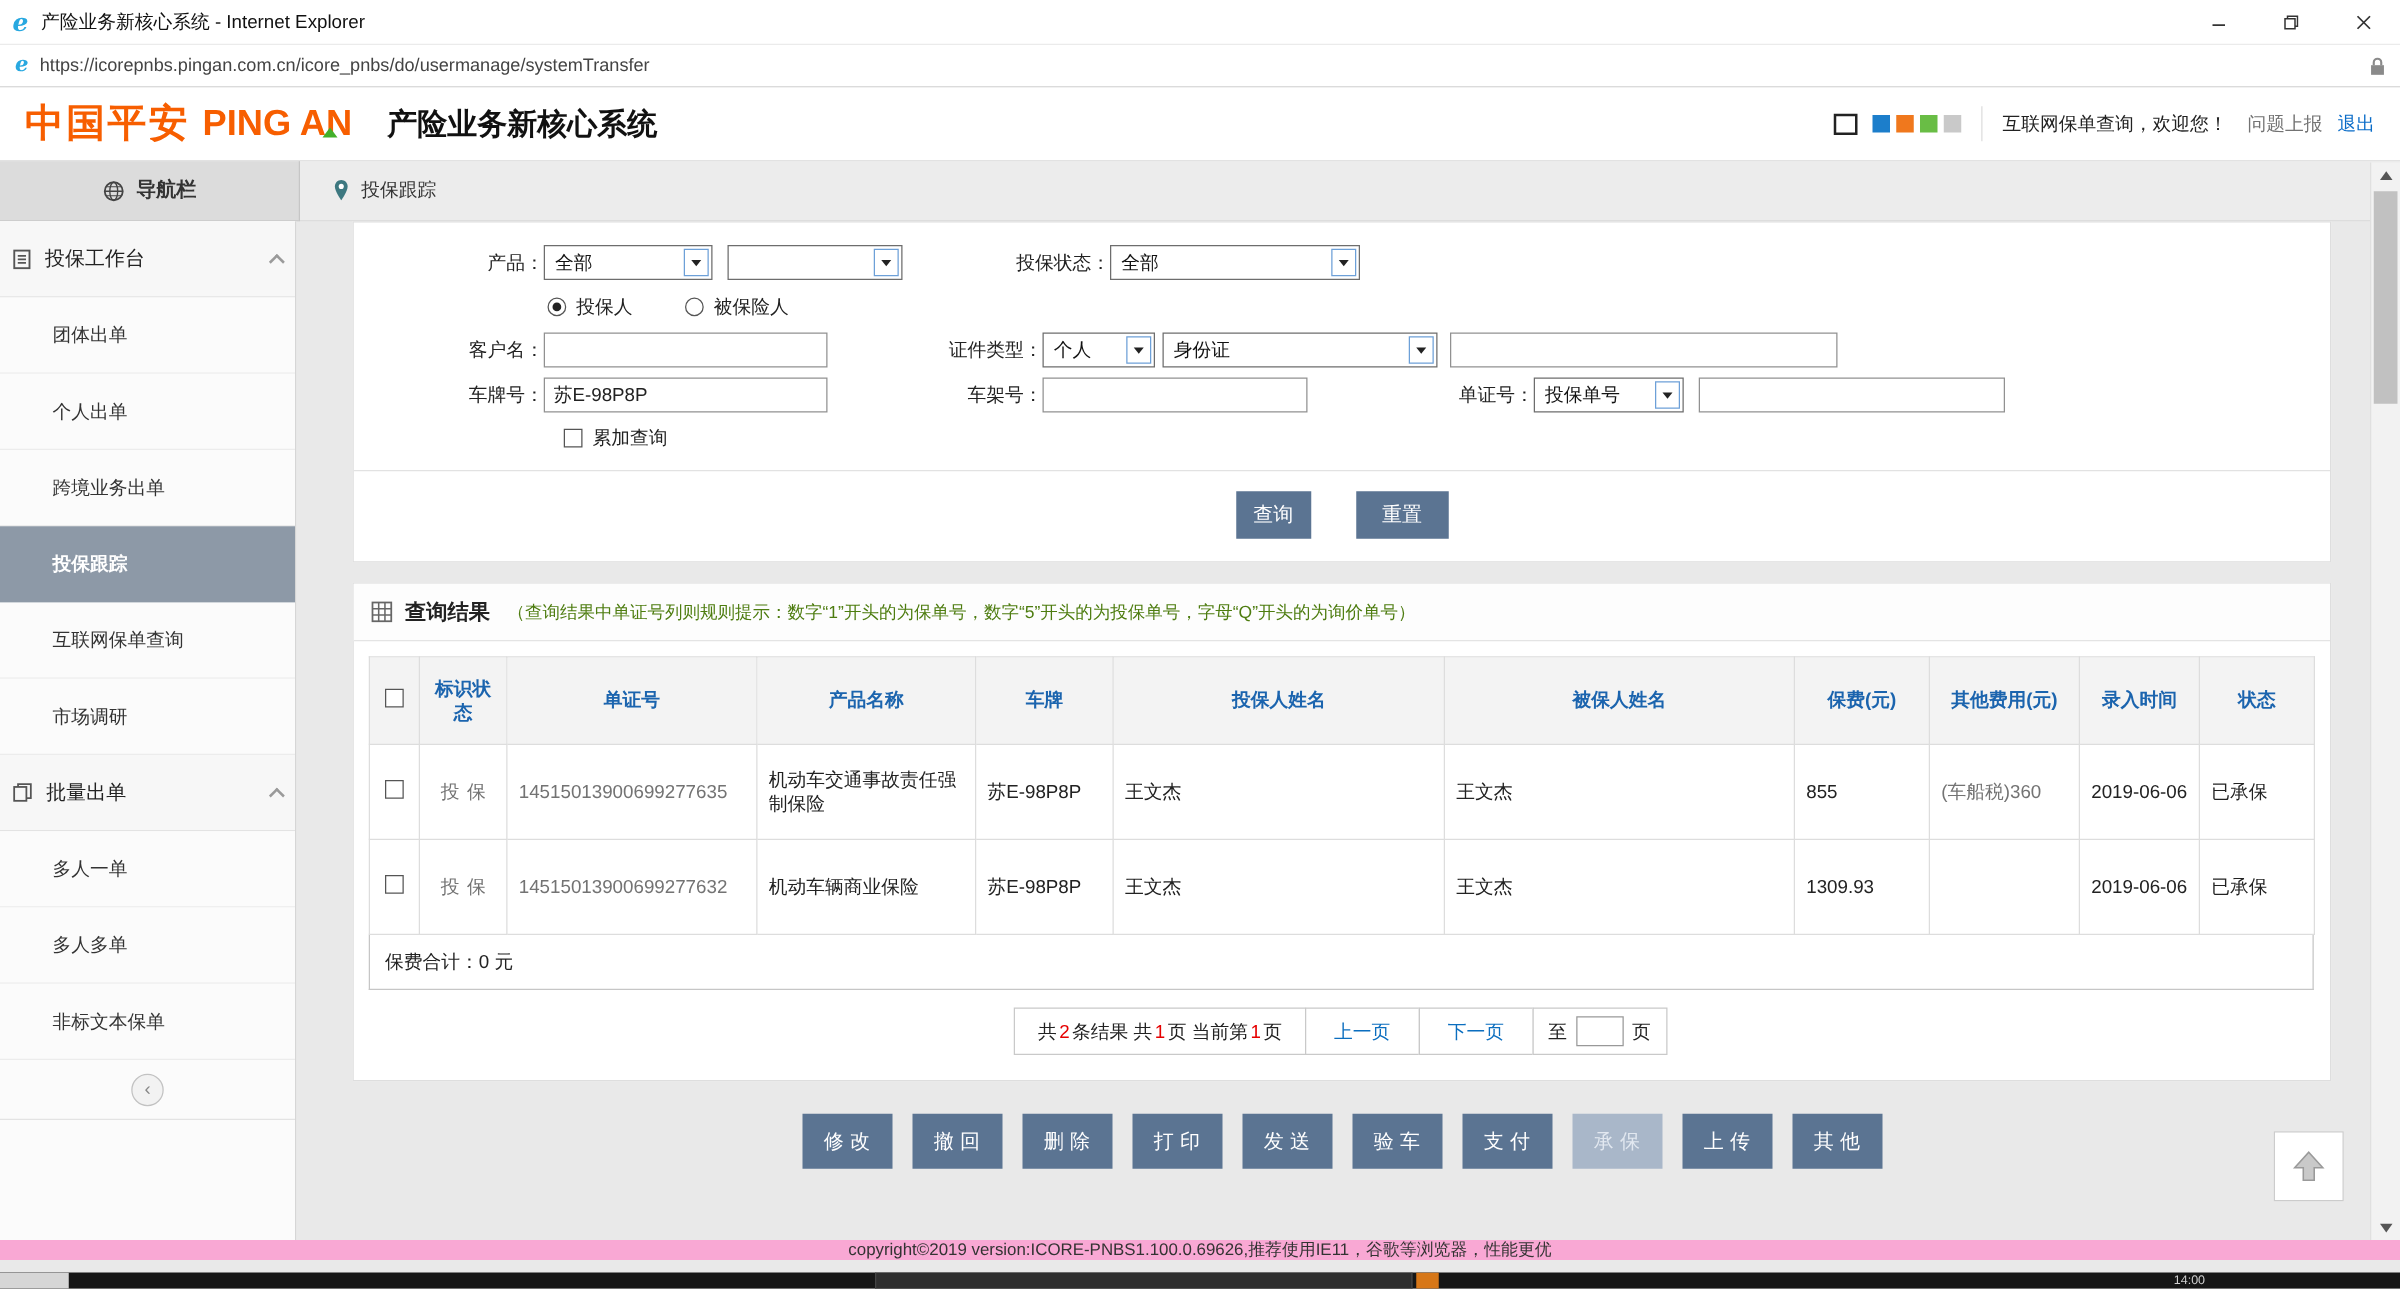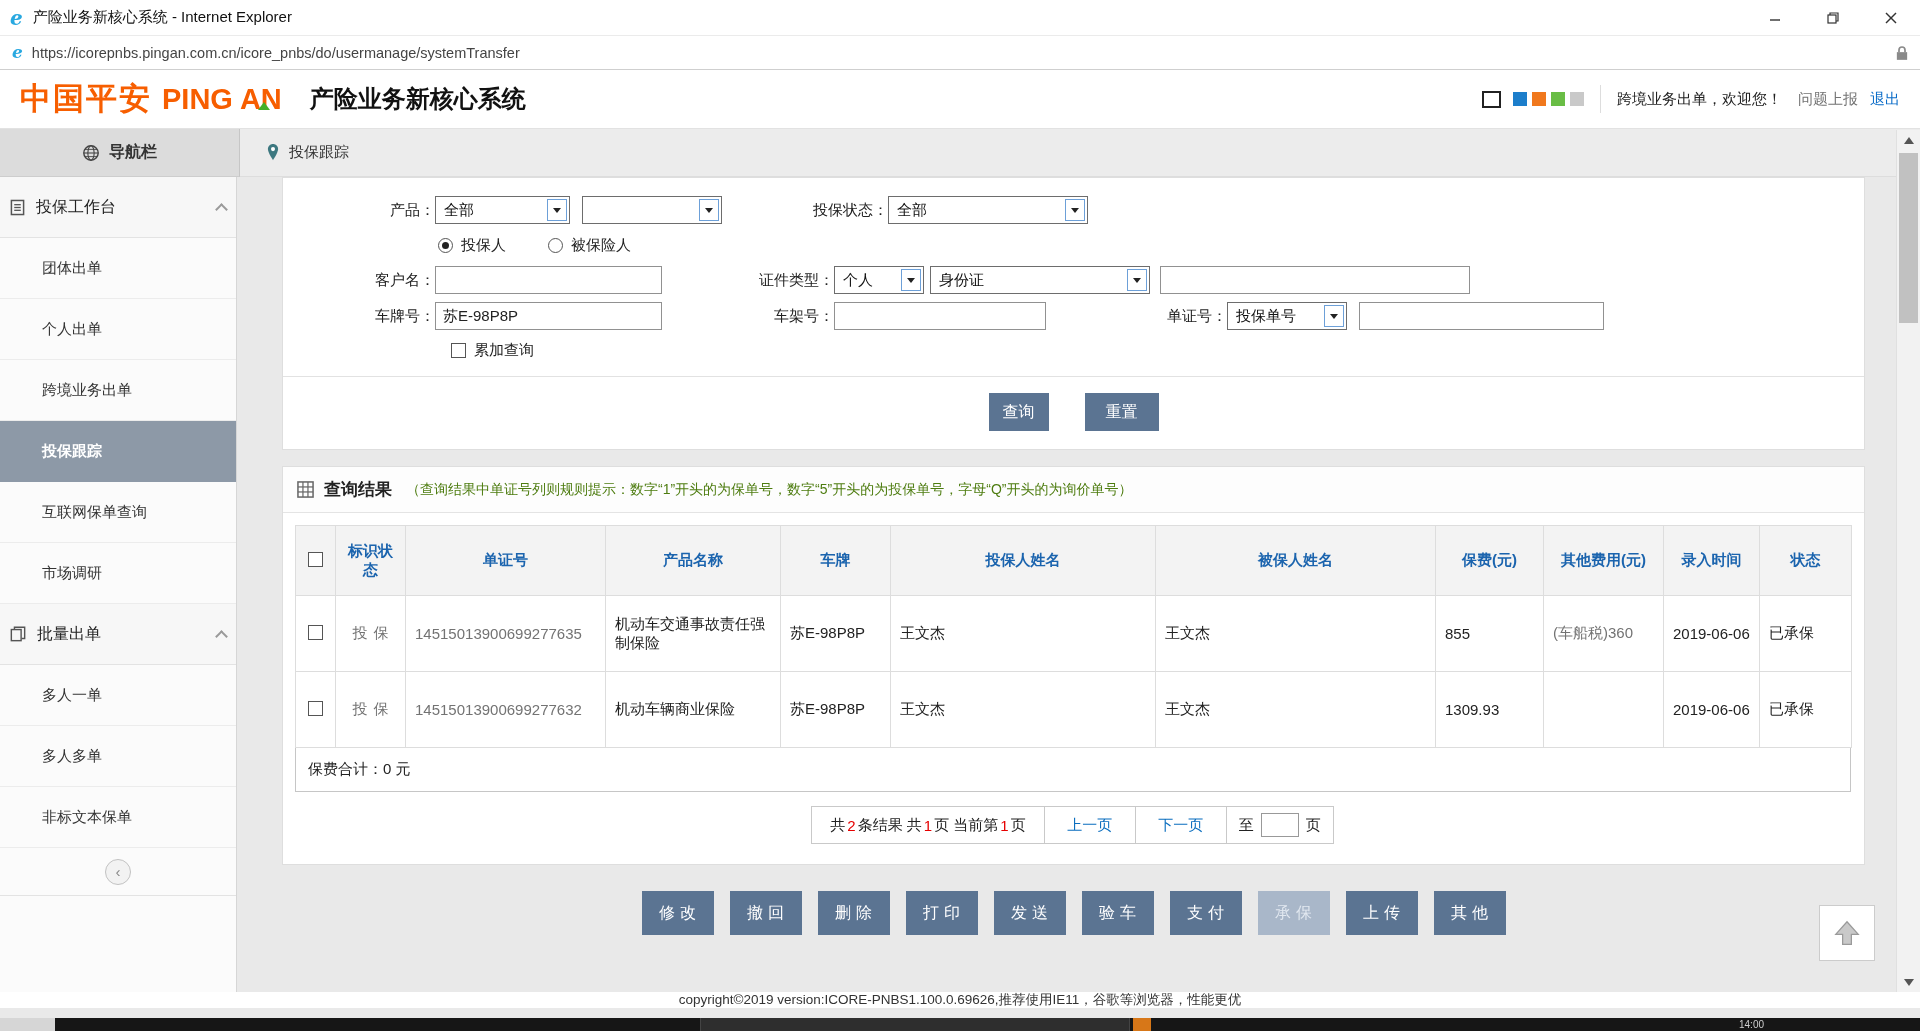--- a/index.html
+++ b/index.html
@@ -125,21 +125,21 @@
 
   
   .scrollbar { position:absolute; right:0; top:130px; width:24px; height:862px; background:#f2f2f2; border-left:1px solid #e0e0e0; }
   .sb-arrow { position:absolute; left:0; width:100%; height:20px; display:flex; align-items:center; justify-content:center; cursor:pointer; }
   .sb-up { top:0; } .sb-down { bottom:0; }
   .tri-up { border-left:5px solid transparent; border-right:5px solid transparent; border-bottom:7px solid #555; }
   .tri-down { border-left:5px solid transparent; border-right:5px solid transparent; border-top:7px solid #555; }
   .sb-thumb { position:absolute; left:2px; right:2px; top:23px; height:170px; background:#c1c1c1; cursor:pointer; }
 
   
-  .footer { position:absolute; left:0; right:0; top:992px; height:16px; background:#ffffff; display:flex;
+  .footer { position:absolute; left:0; right:0; top:992px; height:16px; background:#f9a8d4; display:flex;
     align-items:center; justify-content:center; font-size:13.5px; color:#333; }
   .taskbar { position:absolute; left:0; right:0; top:1018px; height:13px; background:#161616; overflow:hidden; }
   .tb-left { position:absolute; left:0; top:0; width:55px; height:13px; background:#d6d6d6; }
   .tb-apps { position:absolute; left:700px; top:0; width:430px; height:13px; background:#2e2e2e;
     border-left:1px solid #444; border-right:1px solid #444; }
   .tb-orange { position:absolute; left:1133px; top:0; width:18px; height:13px; background:#d77718; }
   .tb-clock { position:absolute; left:1739px; top:1px; font-size:10px; color:#cfcfcf; }
 </style>
 </head>
 <body>
@@ -185,21 +185,21 @@
     <span class="app-title">产险业务新核心系统</span>
     <div class="header-right">
       <span class="frame-icon"></span>
       <div class="palette">
         <span class="sq" style="background-color: rgb(28, 126, 203);"></span>
         <span class="sq" style="background-color: rgb(240, 120, 29);"></span>
         <span class="sq" style="background-color: rgb(105, 189, 69);"></span>
         <span class="sq" style="background-color: rgb(201, 201, 201);"></span>
       </div>
       <span class="vdiv"></span>
-      <span class="welcome">跨境业务出单，欢迎您！</span>
+      <span class="welcome">互联网保单查询，欢迎您！</span>
       <span class="report">问题上报</span>
       <span class="logout">退出</span>
     </div>
   </div>
 
   <div class="navrow">
     <div class="nav-left">
       <svg width="18" height="18" viewBox="0 0 20 20">
           <circle cx="10" cy="10" r="8" fill="none" stroke="#444" stroke-width="1.6"></circle>
           <ellipse cx="10" cy="10" rx="3.5" ry="8" fill="none" stroke="#444" stroke-width="1.2"></ellipse>

